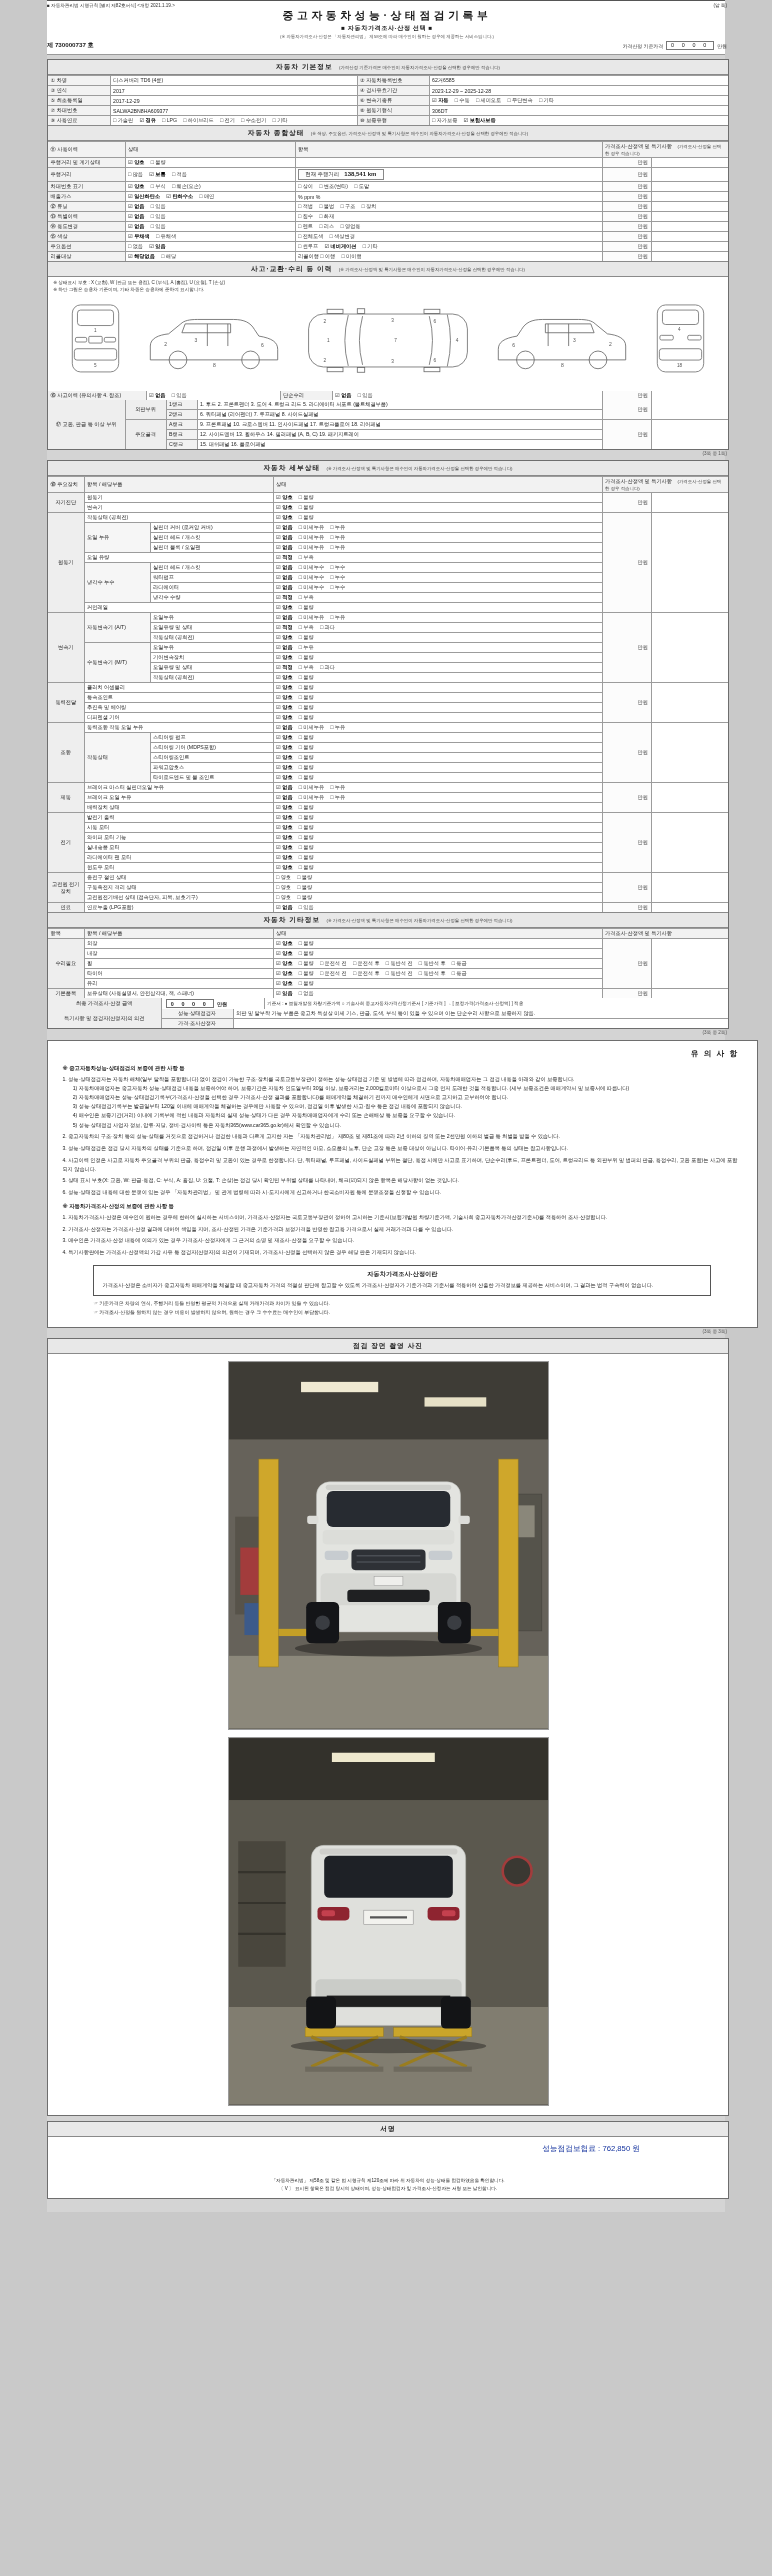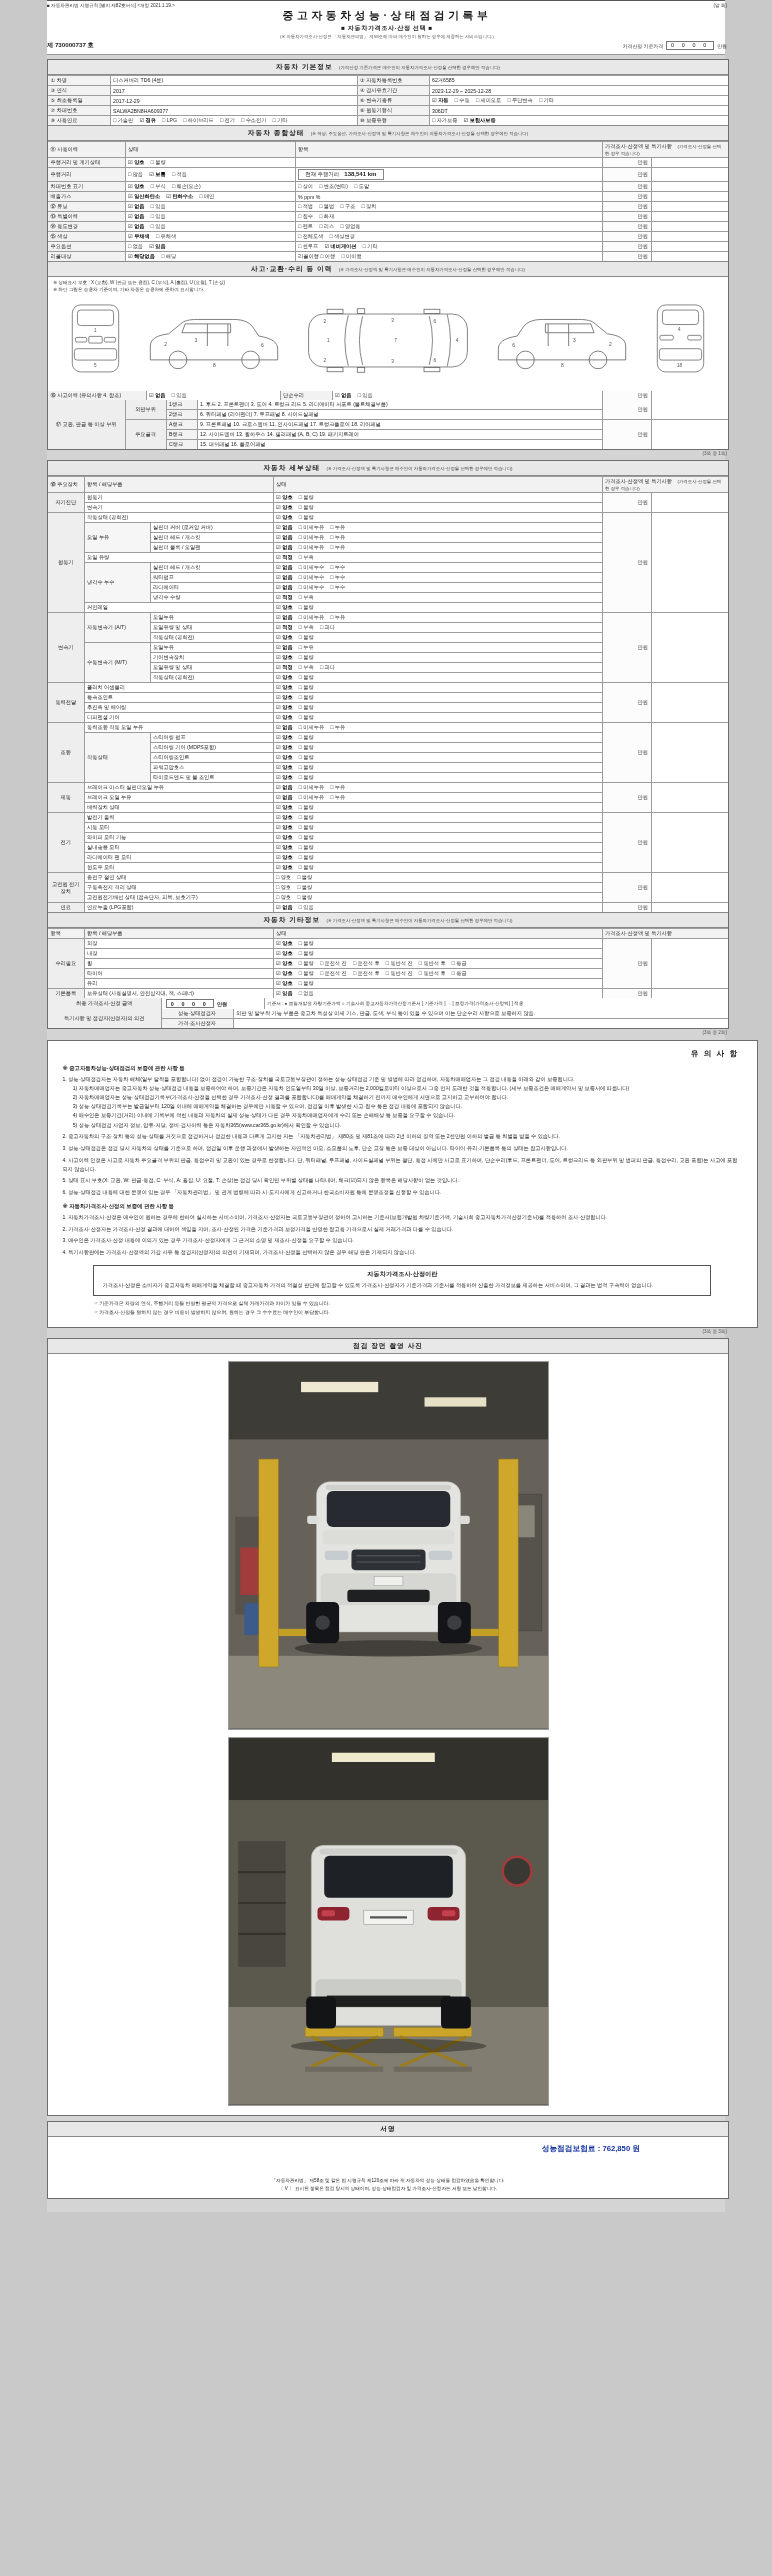--- a/index.html
+++ b/index.html
@@ -60,21 +60,21 @@
   .info-box-line{font-size:5.2px;line-height:1.7;}
   .arrow-line{font-size:4.9px;line-height:1.7;margin:1px 31px 0;color:#222;}
 
   
   .photo-wrap{display:flex;flex-direction:column;align-items:center;gap:7.2px;padding:7.2px 0 9.3px;}
   .photo{width:319px;height:367px;border:0.5px solid #9a9a9a;background:#444;}
   .photo svg{display:block;}
 
   
   .sign-body{position:relative;height:61px;}
-  .fee{position:absolute;right:88px;top:7.2px;color:#16349f;font-weight:bold;font-size:7.7px;}
+  .fee{position:absolute;right:88px;top:7.2px;color:#16349f;font-weight:normal;font-size:7.7px;}
   .sign-lines{position:absolute;bottom:5.2px;left:0;right:0;text-align:center;font-size:4.6px;color:#222;line-height:1.7;}
 
   .final-amt{font-weight:bold;}
   .basis-cell{font-size:4.6px;color:#333;}
   .opinion-who{background:#f2f2f2;text-align:center;}
 </style>
 </head>
 <body>
 
 <div class="sheet">

